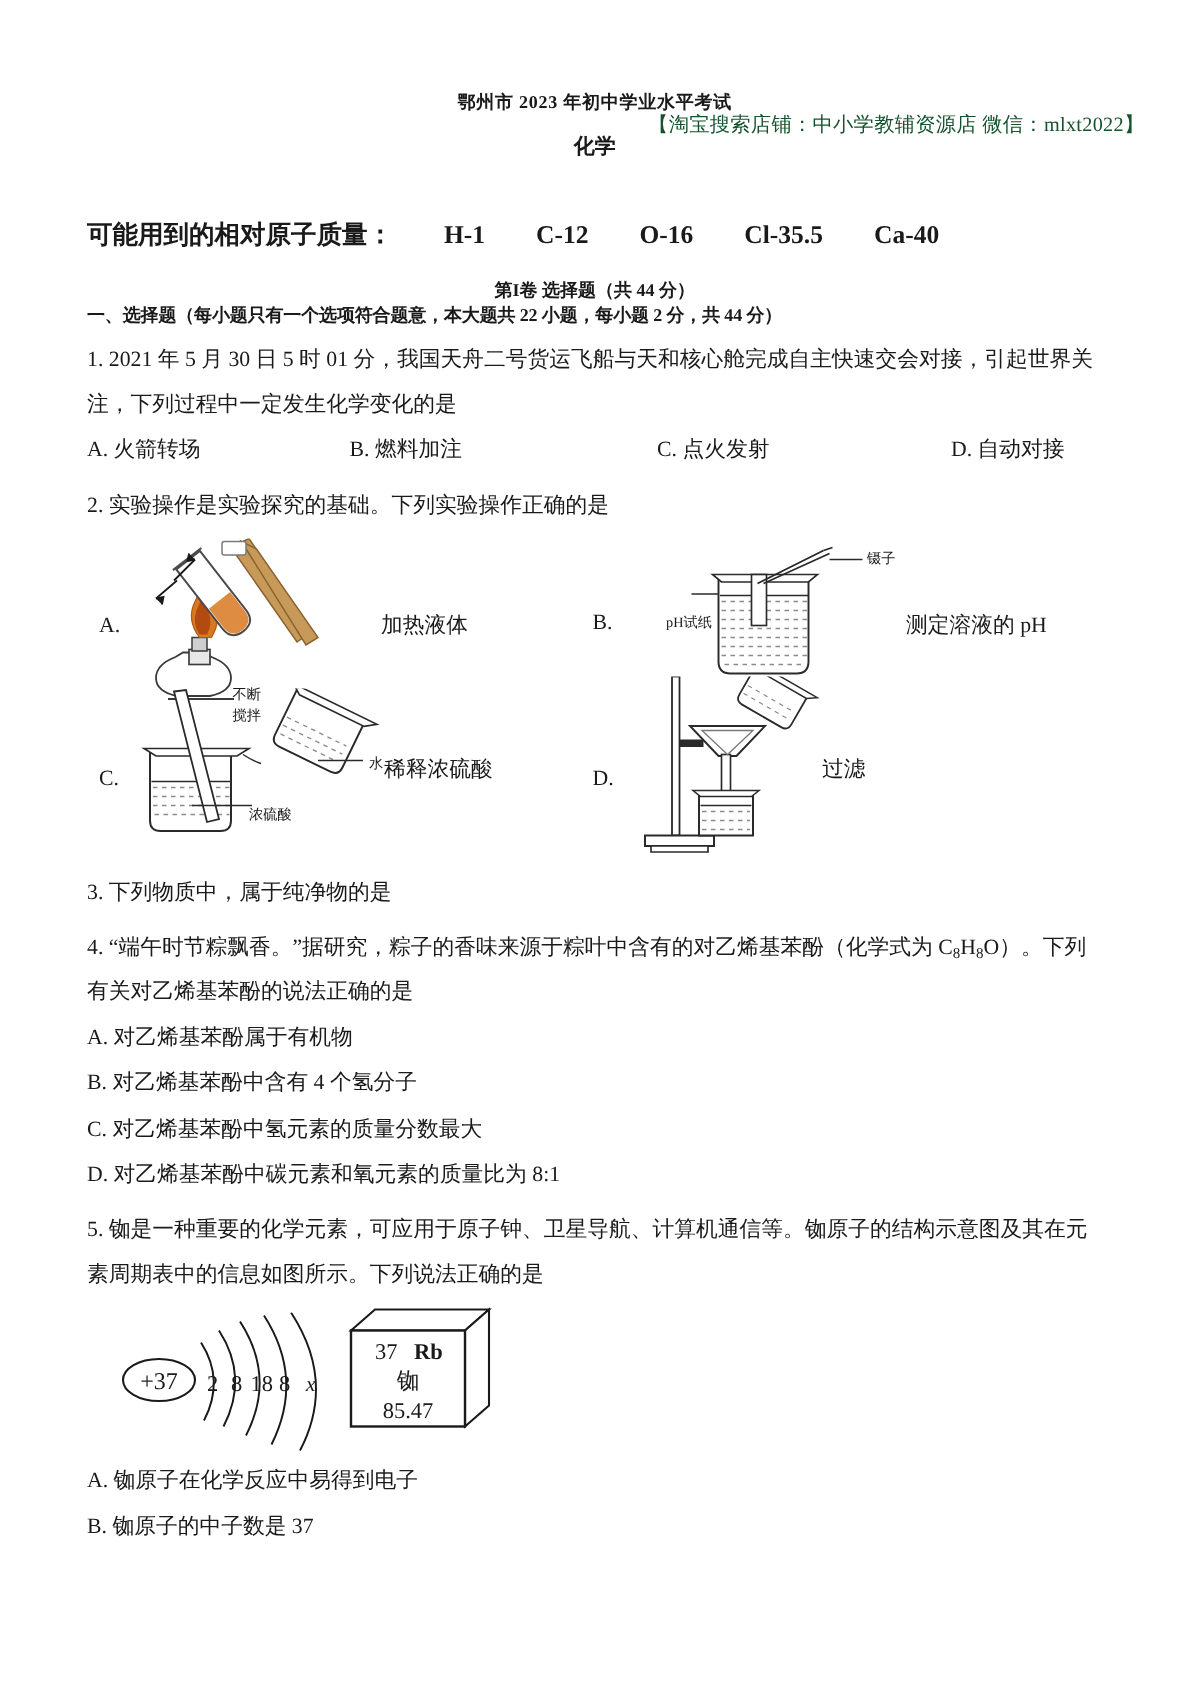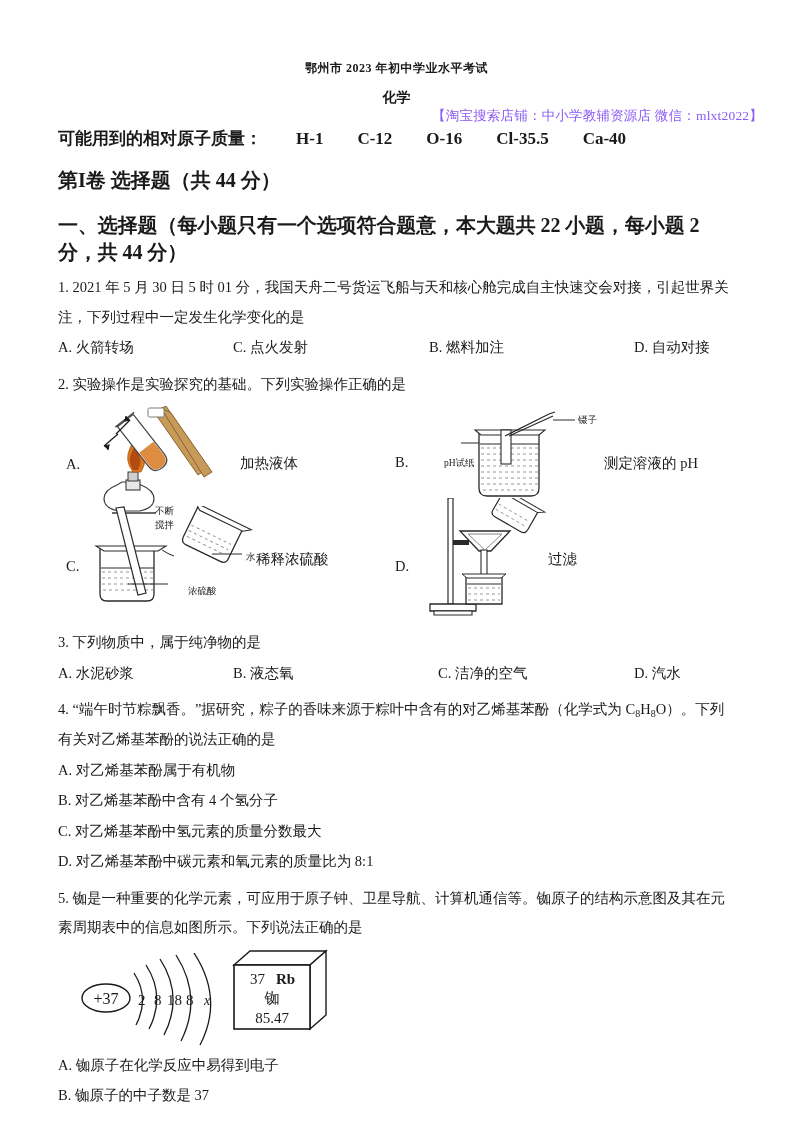--- a/index.html
+++ b/index.html
@@ -21,60 +21,59 @@
     height: 1122px;
     box-sizing: border-box;
     padding: 0 58px;
   }
   
   .shop-header {
     position: absolute;
     top: 14px;
     right: 30px;
     font-size: 13.5px;
-    color: #8b5cf6;
+    color: #14532d;
     letter-spacing: 0.2px;
     white-space: nowrap;
     font-family: "Liberation Serif", "DejaVu Serif", serif;
-    margin-top: 33px;
   }
   
   .doc-title {
     text-align: center;
     font-size: 12px;
     font-weight: bold;
     margin-top: 60px;
     letter-spacing: 0.5px;
   }
   .doc-subject {
     text-align: center;
     font-size: 14px;
     font-weight: bold;
     margin-top: 12px;
   }
   .atomic-line {
     font-size: 17px;
     font-weight: bold;
-    margin-top: 20px;
+    margin-top: 38px;
     white-space: nowrap;
   }
   .atomic-line .mass {
     display: inline-block;
     margin-left: 34px;
   }
   .atomic-line .mass:first-of-type { margin-left: 12px; }
   .section-title {
-    font-size: 20px;
+    text-align: center;
+    font-size: 12px;
     font-weight: bold;
     margin-top: 17px;
   }
   .big-q-title {
-    font-size: 20px;
-    font-weight: bold;
-    margin-top: 18px;
+    font-size: 12px;
+    font-weight: bold;
     letter-spacing: -0.1px;
   }
   
   .q {
     font-size: 14.5px;
     line-height: 2.05;
     margin-top: 7px;
   }
   .q-stem { text-align: justify; }
   .opts-row {
@@ -143,27 +142,27 @@
 
   <div class="q">
     <div class="q-stem">1. 2021 年 5 月 30 日 5 时 01 分，我国天舟二号货运飞船与天和核心舱完成自主快速交会对接，引起世界关</div>
     <div class="q-stem">注，下列过程中一定发生化学变化的是</div>
   </div>
   <div class="opts-row">
     <div class="opt opt-w1">
       <span>A.</span>
       <span>火箭转场</span>
     </div>
+    <div class="opt opt-w2">
+      <span>B.</span>
+      <span>燃料加注</span>
+    </div>
     <div class="opt opt-w3">
       <span>C.</span>
       <span>点火发射</span>
-    </div>
-    <div class="opt opt-w2">
-      <span>B.</span>
-      <span>燃料加注</span>
     </div>
     <div class="opt">
       <span>D.</span>
       <span>自动对接</span>
     </div>
   </div>
 
   <div class="q">
     <div class="q-stem">2. 实验操作是实验探究的基础。下列实验操作正确的是</div>
   </div>
@@ -195,21 +194,21 @@
         <rect x="60" y="2" width="16" height="9" rx="1.5" fill="#ffffff" stroke="#7a7a7a" stroke-width="1"></rect>
 
         <g stroke="#1a1a1a" stroke-width="1.2" fill="none">
           <path d="M28 28 l14 -14"></path>
           <path d="M42 14 l-5 1 l1 -5" fill="#1a1a1a" stroke-linejoin="miter"></path>
           <path d="M16 40 l14 -12"></path>
           <path d="M16 40 l5 -1 l-1 5" fill="#1a1a1a"></path>
         </g>
       </svg>
     </div>
-    <div class="fig-caption" style="left:182px; top:48px;text-align:center;">加热液体</div>
+    <div class="fig-caption" style="left:196px; top:48px;text-align:center;">加热液体</div>
 
     <div class="fig-label-letter" style="left:337px; top:48px;">B.</div>
     <div class="fig-cell" style="left:395px; top:0px;">
       <svg width="150" height="110" viewBox="0 0 150 110">
 
         <path d="M26 24 l0 58 q0 8 8 8 l44 0 q8 0 8 -8 l0 -58" fill="#ffffff" stroke="#2a2a2a" stroke-width="1.3"></path>
         <path d="M22 24 l70 0 l-6 5 l-58 0 z" fill="#ffffff" stroke="#2a2a2a" stroke-width="1.1"></path>
 
         <g stroke="#8a8a8a" stroke-width="0.9" stroke-dasharray="3 3">
           <path d="M28 42 l58 0"></path>
@@ -269,21 +268,21 @@
 
         <path d="M74 44 q6 4 12 6" stroke="#2a2a2a" stroke-width="1" fill="none"></path>
 
         <path d="M124 48 l30 0" stroke="#2a2a2a" stroke-width="1"></path>
         <path d="M40 78 l40 0" stroke="#2a2a2a" stroke-width="1"></path>
       </svg>
     </div>
     <div class="tiny-label" style="left:97px; top:100px;">不断</div>
     <div class="tiny-label" style="left:97px; top:114px;">搅拌</div>
     <div class="tiny-label" style="left:188px; top:146px;">水</div>
-    <div class="tiny-label" style="left:130px; top:180px;">浓硫酸</div>
+    <div class="tiny-label" style="left:108px; top:180px;">浓硫酸</div>
     <div class="fig-caption" style="left:198px; top:144px;">稀释浓硫酸</div>
 
     <div class="fig-label-letter" style="left:337px; top:152px;">D.</div>
     <div class="fig-cell" style="left:368px; top:92px;">
       <svg width="140" height="122" viewBox="0 0 140 122">
 
         <rect x="22" y="0" width="5" height="106" fill="#ffffff" stroke="#2a2a2a" stroke-width="1.2"></rect>
         <path d="M4 106 l46 0 l0 7 l-46 0 z" fill="#ffffff" stroke="#2a2a2a" stroke-width="1.3"></path>
         <path d="M8 113 l38 0 l0 4 l-38 0 z" fill="#ffffff" stroke="#2a2a2a" stroke-width="1.1"></path>
 
@@ -311,38 +310,20 @@
             <path d="M42 102 l32 0"></path>
         </g>
         <path d="M41 86 l34 0" stroke="#2a2a2a" stroke-width="1"></path>
       </svg>
     </div>
     <div class="fig-caption" style="left:490px; top:144px;">过滤</div>
   </div>
 
   <div class="q">
     <div class="q-stem">3. 下列物质中，属于纯净物的是</div>
-  </div>
-  <div class="opts-row">
-    <div class="opt opt-w1">
-      <span>A.</span>
-      <span>水泥砂浆</span>
-    </div>
-    <div class="opt opt-w2">
-      <span>B.</span>
-      <span>液态氧</span>
-    </div>
-    <div class="opt opt-w3">
-      <span>C.</span>
-      <span>洁净的空气</span>
-    </div>
-    <div class="opt">
-      <span>D.</span>
-      <span>汽水</span>
-    </div>
   </div>
 
   <div class="q">
     <div class="q-stem"><span>4. “端午时节粽飘香。”据研究，粽子的香味来源于粽叶中含有的对乙烯基苯酚（化学式为 C</span><sub>8</sub><span>H</span><sub>8</sub><span>O）。下列</span></div>
     <div class="q-stem">有关对乙烯基苯酚的说法正确的是</div>
   </div>
   <div class="opt-list">
     <div class="opt-line">
       <span>A.</span>
       <span>对乙烯基苯酚属于有机物</span>

